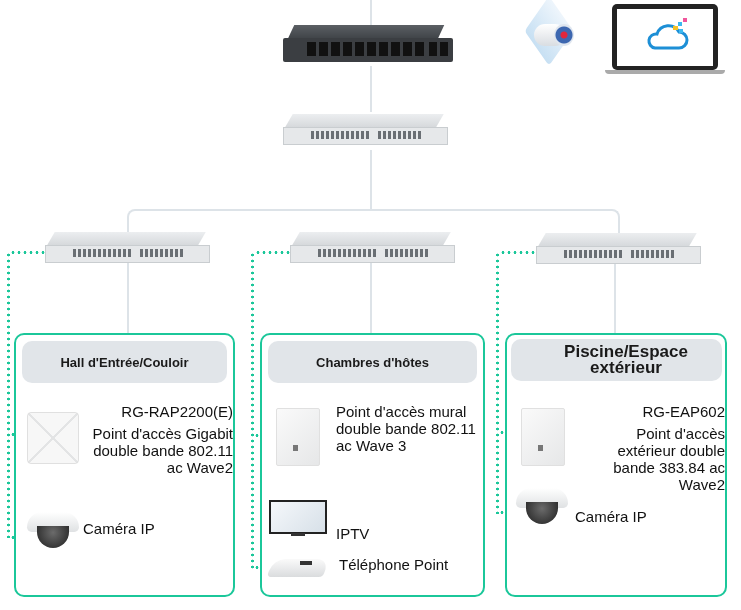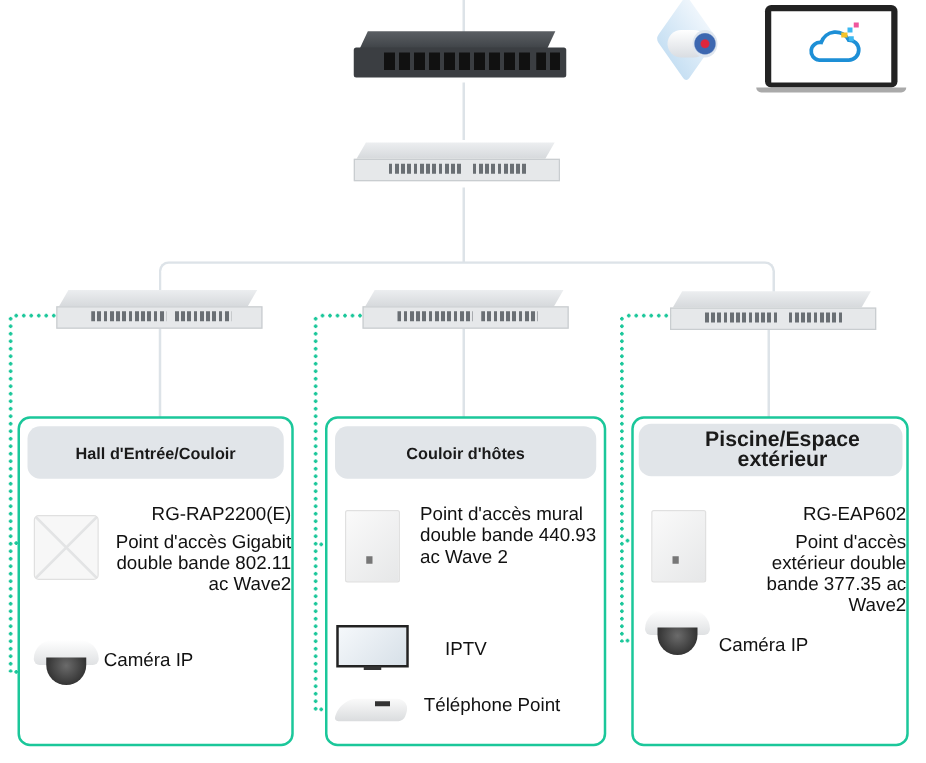--- a/index.html
+++ b/index.html
@@ -108,48 +108,48 @@
   <div class="model">RG-RAP2200(E)</div>
   <div>Point d'accès Gigabit double bande 802.11 ac Wave2</div>
 </div>
 <div class="cam" style="left:27px;top:512px;">
     <div class="dome"></div>
     <div class="lens"></div>
   </div>
 <div class="dev-text" style="left:83px;top:520px;">Caméra IP</div>
 
 <div class="box" style="left:260px;top:333px;width:221px;height:260px;">
-  <div class="pill">Couloir d'hôtes</div>
+  <div class="pill">Chambres d'hôtes</div>
 </div>
 <div class="ap" style="left:276px;top:408px;width:42px;height:56px;border-radius:2px;">
   <div class="abs" style="left:16px;top:36px;width:5px;height:6px;background:#777;"></div>
 </div>
 <div class="dev-text" style="left:336px;top:403px;width:145px;">
-  <div>Point d'accès mural double bande 440.93 ac Wave 2</div>
+  <div>Point d'accès mural double bande 802.11 ac Wave 3</div>
 </div>
 <div class="abs" style="left:269px;top:500px;width:58px;height:37px;">
   <div class="abs" style="left:0;top:0;width:54px;height:30px;border:2px solid #222;background:linear-gradient(135deg,#f5f8fb,#d7e0e8);"></div>
   <div class="abs" style="left:22px;top:33px;width:14px;height:3px;background:#333;"></div>
 </div>
-<div class="dev-text" style="left:336px;top:511px;margin-left:20px;">IPTV</div>
+<div class="dev-text" style="left:336px;top:525px;">IPTV</div>
 <div class="abs" style="left:270px;top:553px;width:58px;height:26px;">
   <div class="abs" style="left:0;top:6px;width:56px;height:18px;background:linear-gradient(#fafafa,#dadcde);border-radius:12px 12px 4px 4px;transform:skewX(-20deg);"></div>
   <div class="abs" style="left:30px;top:8px;width:12px;height:4px;background:#333;"></div>
 </div>
 <div class="dev-text" style="left:339px;top:556px;">Téléphone Point</div>
 
 <div class="box" style="left:505px;top:333px;width:218px;height:260px;">
   
 </div>
 <div class="abs" style="left:511px;top:339px;width:211px;height:42px;background:#e1e5e9;border-radius:10px;z-index:0;"></div>
 <div class="abs" style="left:527px;top:344px;width:198px;text-align:center;font-weight:bold;font-size:17px;line-height:16px;z-index:1;"><span style="display:inline-block;width:140px;">Piscine/Espace extérieur</span></div>
 <div class="ap" style="left:521px;top:408px;width:42px;height:56px;border-radius:2px;">
   <div class="abs" style="left:16px;top:36px;width:5px;height:6px;background:#777;"></div>
 </div>
 <div class="dev-text" style="left:575px;top:403px;width:150px;text-align:right;">
   <div class="model">RG-EAP602</div>
-  <div>Point d'accès extérieur double bande 377.35 ac Wave2</div>
+  <div>Point d'accès extérieur double bande 383.84 ac Wave2</div>
 </div>
 <div class="cam" style="left:516px;top:488px;">
     <div class="dome"></div>
     <div class="lens"></div>
   </div>
 <div class="dev-text" style="left:575px;top:508px;">Caméra IP</div>
 
 </body></html>

